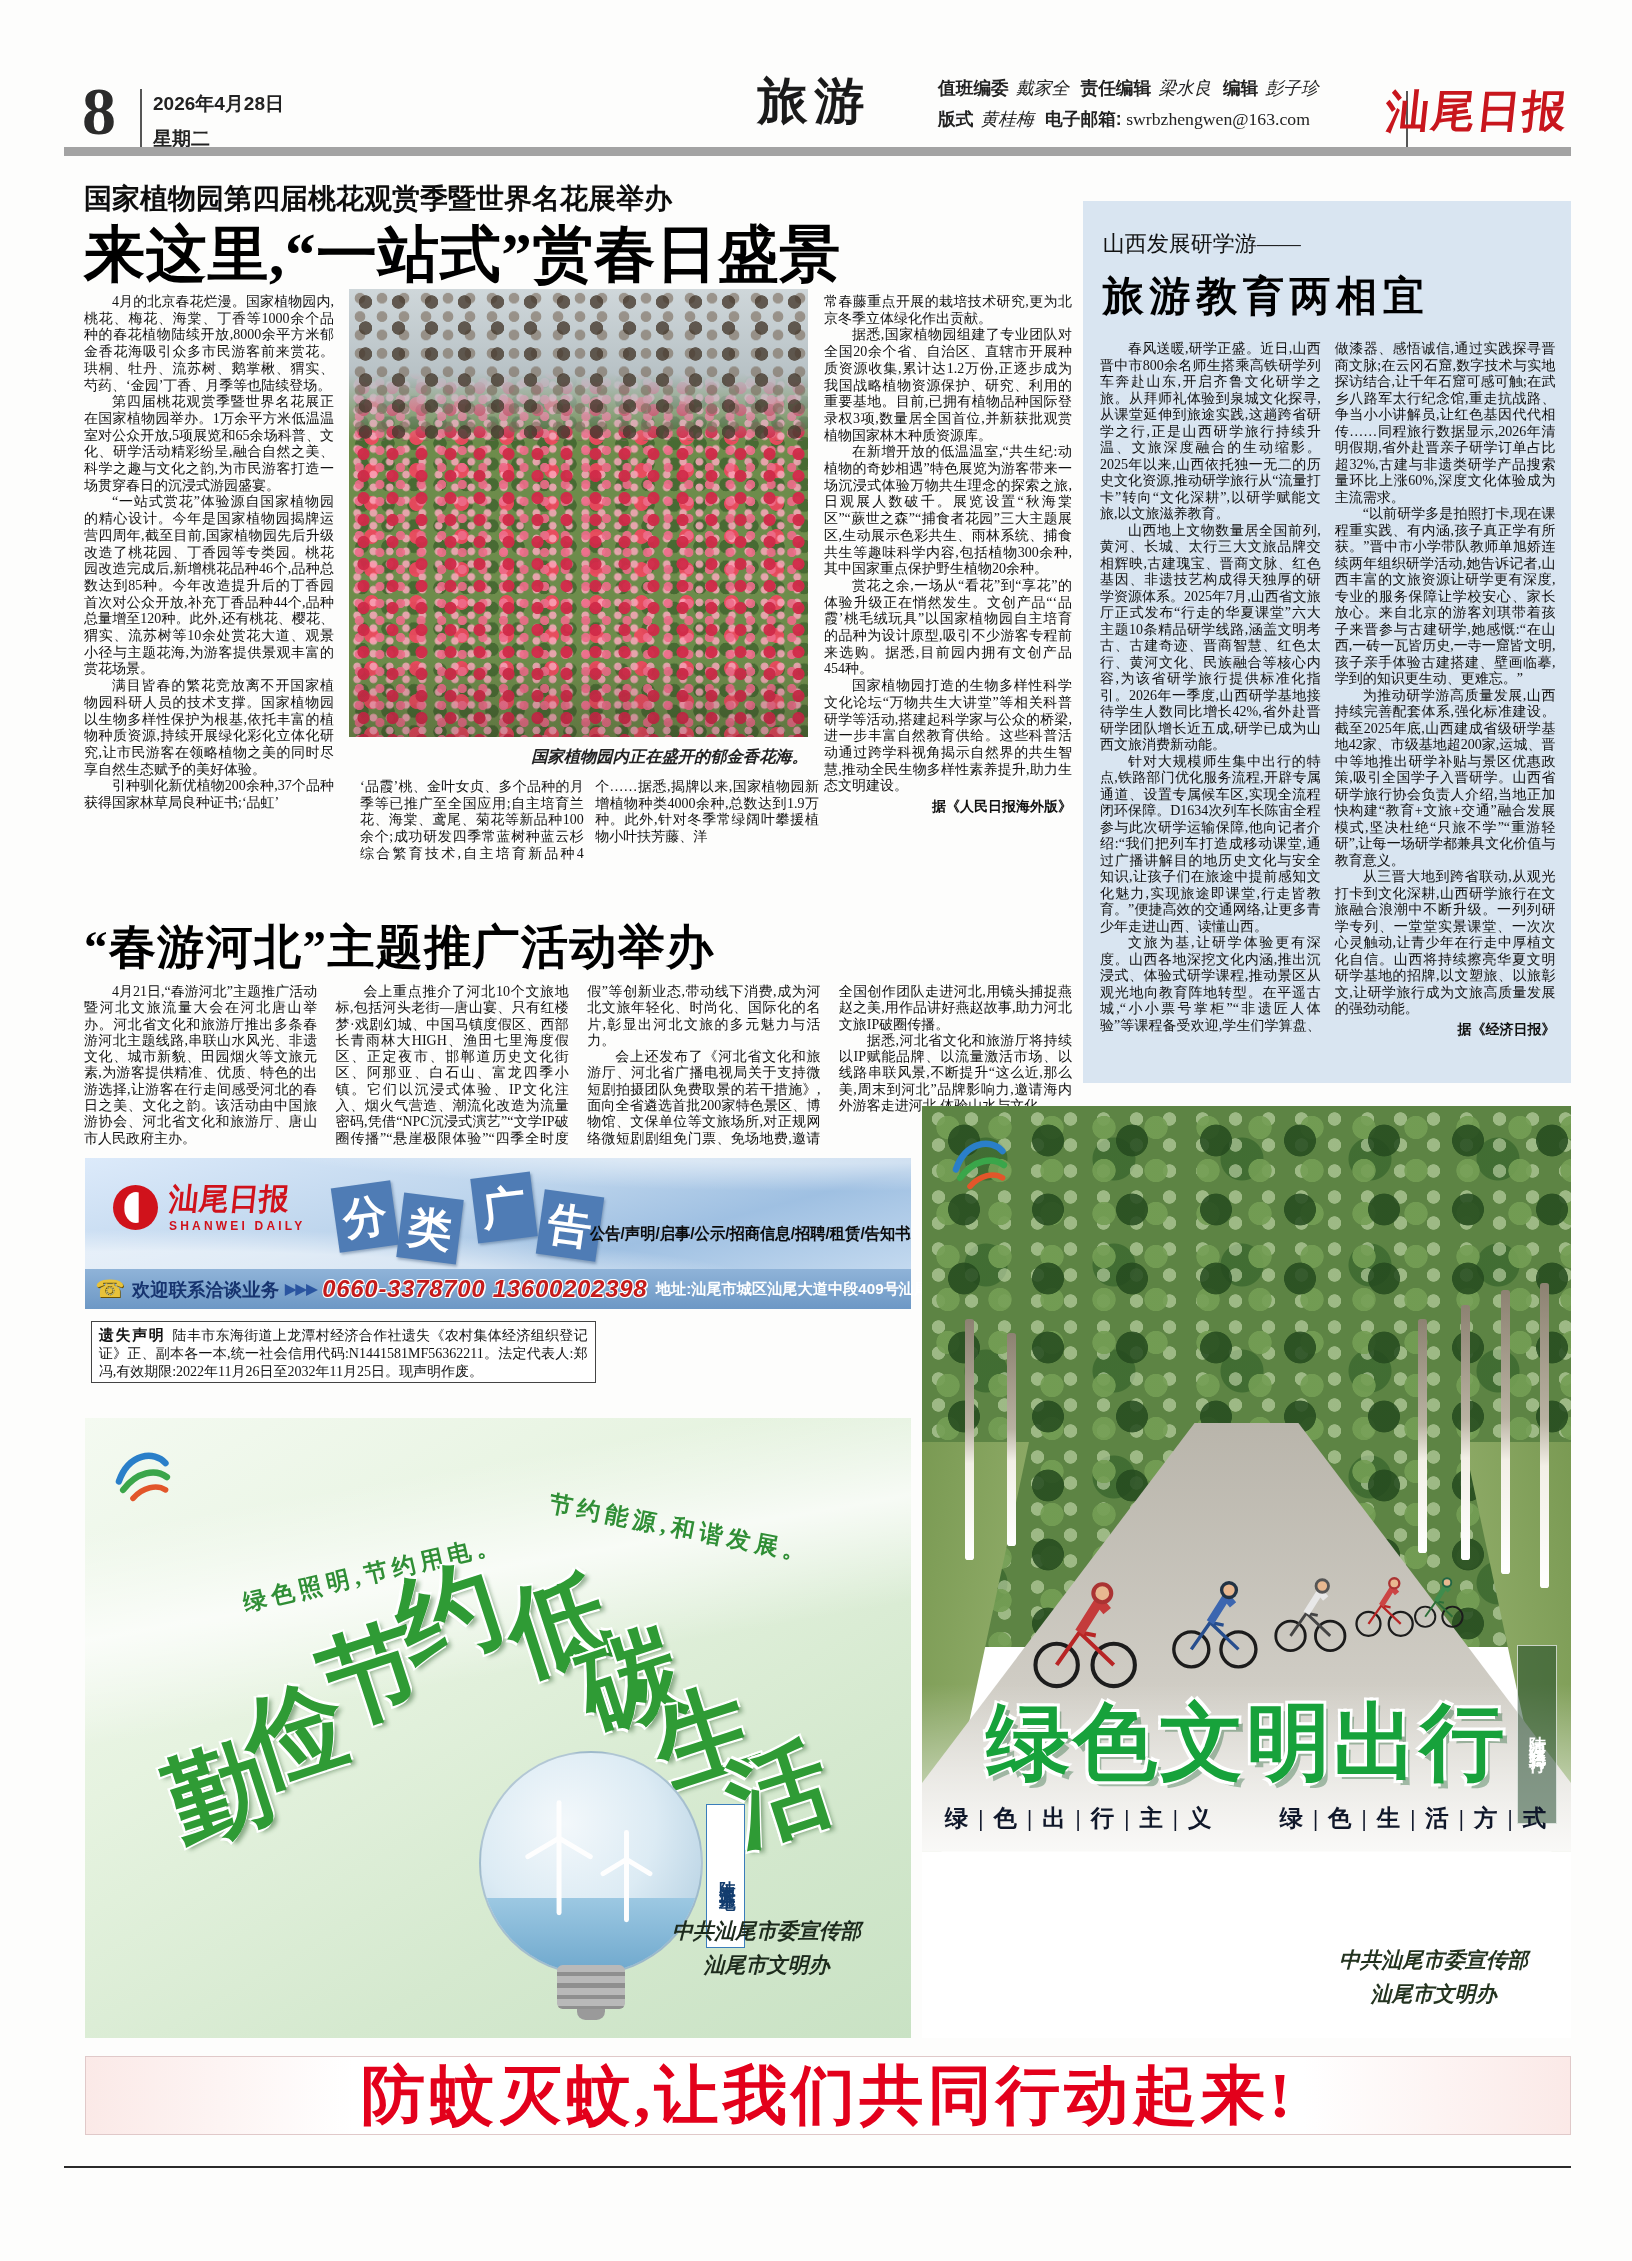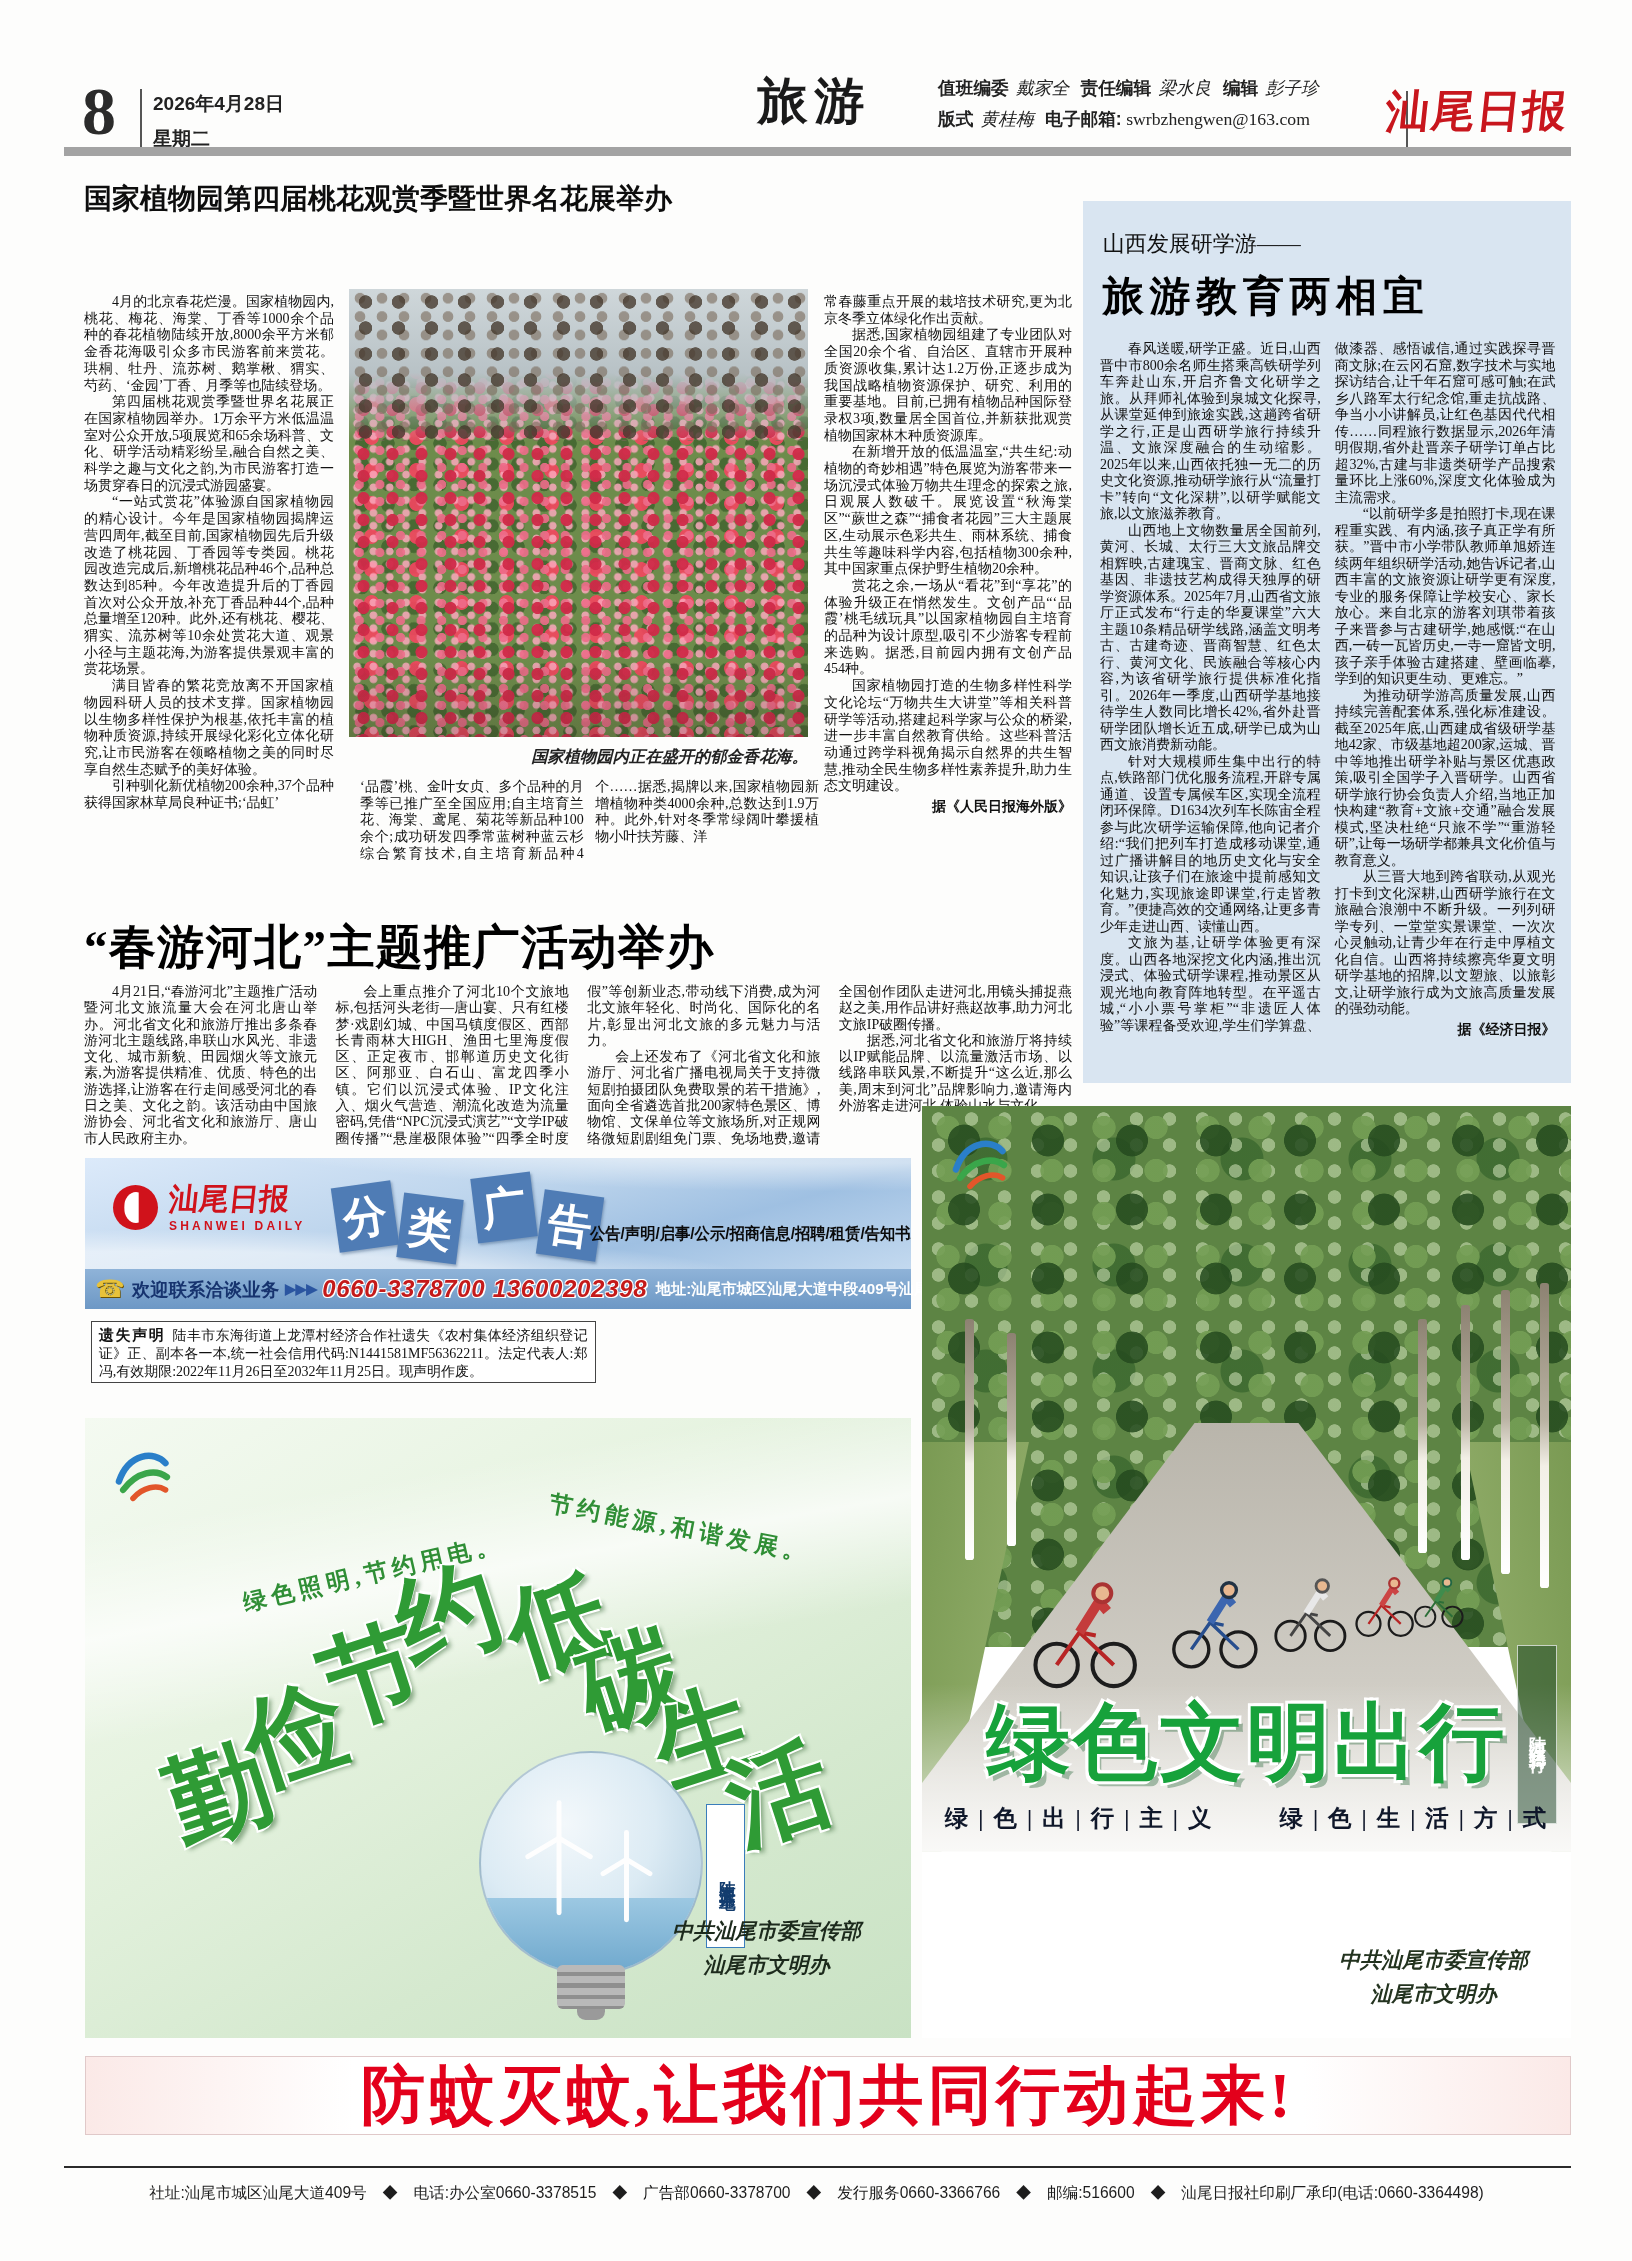--- a/index.html
+++ b/index.html
@@ -167,20 +167,21 @@
       <span class="nm">黄桂梅</span>
       <b>电子邮箱:</b>
       <span>swrbzhengwen@163.com</span>
     </div>
   </div>
   <div class="abs hline" id="head-vline"></div>
   <div class="abs" id="masthead">汕尾日报</div>
   <div class="abs" id="headbar"></div>
 
   <div class="abs" id="a1-kicker">国家植物园第四届桃花观赏季暨世界名花展举办</div>
+  <div class="abs" id="a1-headline">来这里,“一站式”赏春日盛景</div>
   <div class="abs bodytxt jt" id="a1-col1">
     <div class="plist"><p>4月的北京春花烂漫。国家植物园内,桃花、梅花、海棠、丁香等1000余个品种的春花植物陆续开放,8000余平方米郁金香花海吸引众多市民游客前来赏花。珙桐、牡丹、流苏树、鹅掌楸、猬实、芍药、‘金园’丁香、月季等也陆续登场。</p><p>第四届桃花观赏季暨世界名花展正在国家植物园举办。1万余平方米低温温室对公众开放,5项展览和65余场科普、文化、研学活动精彩纷呈,融合自然之美、科学之趣与文化之韵,为市民游客打造一场贯穿春日的沉浸式游园盛宴。</p><p>“一站式赏花”体验源自国家植物园的精心设计。今年是国家植物园揭牌运营四周年,截至目前,国家植物园先后升级改造了桃花园、丁香园等专类园。桃花园改造完成后,新增桃花品种46个,品种总数达到85种。今年改造提升后的丁香园首次对公众开放,补充丁香品种44个,品种总量增至120种。此外,还有桃花、樱花、猬实、流苏树等10余处赏花大道、观景小径与主题花海,为游客提供景观丰富的赏花场景。</p><p>满目皆春的繁花竞放离不开国家植物园科研人员的技术支撑。国家植物园以生物多样性保护为根基,依托丰富的植物种质资源,持续开展绿化彩化立体化研究,让市民游客在领略植物之美的同时尽享自然生态赋予的美好体验。</p><p>引种驯化新优植物200余种,37个品种获得国家林草局良种证书;‘品虹’</p></div>
   </div>
   <div class="abs" id="a1-photo"></div>
   <div class="abs" id="a1-caption">国家植物园内正在盛开的郁金香花海。</div>
   <div class="abs bodytxt jt" id="a1-mid">
     <p>‘品霞’桃、金叶女贞、多个品种的月季等已推广至全国应用;自主培育兰花、海棠、鸢尾、菊花等新品种100余个;成功研发四季常蓝树种蓝云杉综合繁育技术,自主培育新品种4个……据悉,揭牌以来,国家植物园新增植物种类4000余种,总数达到1.9万种。此外,针对冬季常绿阔叶攀援植物小叶扶芳藤、洋</p>
   </div>
   <div class="abs bodytxt jt cont" id="a1-col3">
     <div class="plist"><p>常春藤重点开展的栽培技术研究,更为北京冬季立体绿化作出贡献。</p><p>据悉,国家植物园组建了专业团队对全国20余个省、自治区、直辖市开展种质资源收集,累计达1.2万份,正逐步成为我国战略植物资源保护、研究、利用的重要基地。目前,已拥有植物品种国际登录权3项,数量居全国首位,并新获批观赏植物国家林木种质资源库。</p><p>在新增开放的低温温室,“共生纪:动植物的奇妙相遇”特色展览为游客带来一场沉浸式体验万物共生理念的探索之旅,日观展人数破千。展览设置“秋海棠区”“蕨世之森”“捕食者花园”三大主题展区,生动展示色彩共生、雨林系统、捕食共生等趣味科学内容,包括植物300余种,其中国家重点保护野生植物20余种。</p><p>赏花之余,一场从“看花”到“享花”的体验升级正在悄然发生。文创产品“‘品霞’桃毛绒玩具”以国家植物园自主培育的品种为设计原型,吸引不少游客专程前来选购。据悉,目前园内拥有文创产品454种。</p><p>国家植物园打造的生物多样性科学文化论坛“万物共生大讲堂”等相关科普研学等活动,搭建起科学家与公众的桥梁,进一步丰富自然教育供给。这些科普活动通过跨学科视角揭示自然界的共生智慧,推动全民生物多样性素养提升,助力生态文明建设。</p></div>
@@ -331,16 +332,15 @@
     <div class="sign" id="adc-sign">
       <div>中共汕尾市委宣传部</div>
       <div>汕尾市文明办</div>
     </div>
   </div>
 
   <div class="abs" id="banner">
     <span id="banner-text">防蚊灭蚊,让我们共同行动起来!</span>
   </div>
   <div class="abs" id="footrule"></div>
-  <div class="abs" id="footer-text">社址:汕尾市城区汕尾大道409号　◆　电话:办公室0660-3378515　◆　广告部0660-3378700　◆　发行服务0660-3366766　◆　邮编:516600　◆　汕尾日报社印刷厂承印(电话:0660-3364498)</div>
 
 </div>
 
 
 </body></html>

